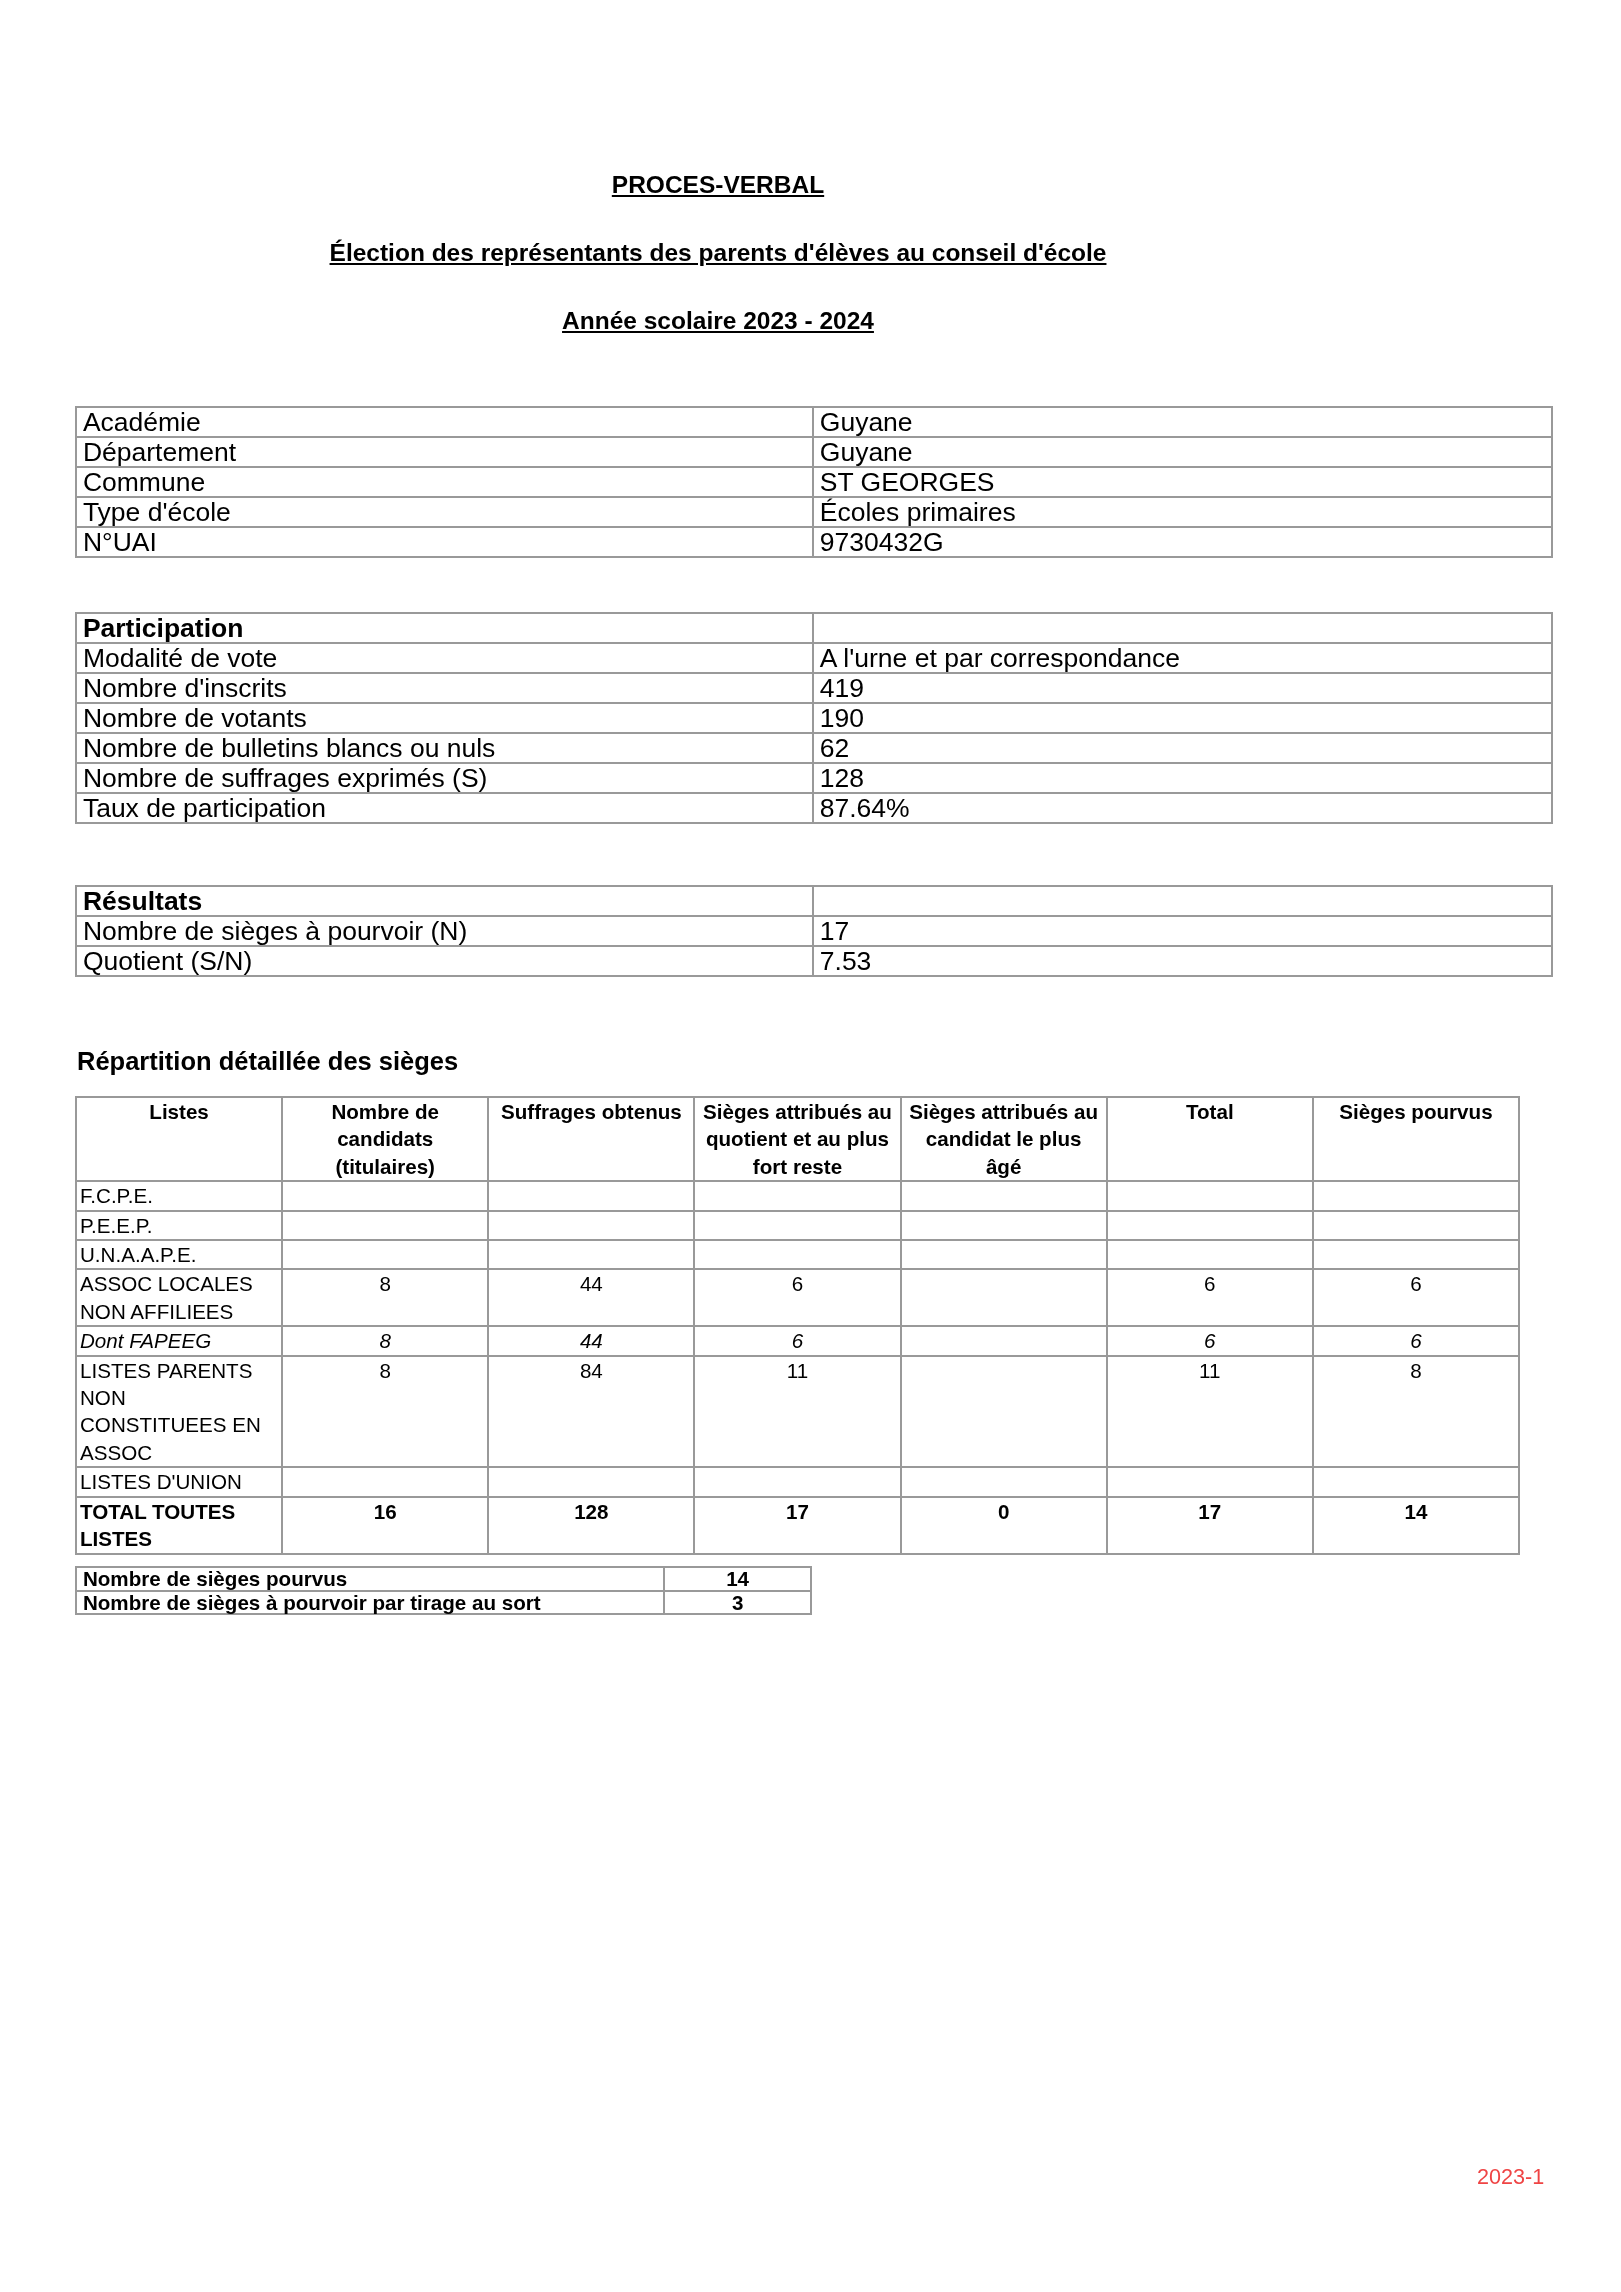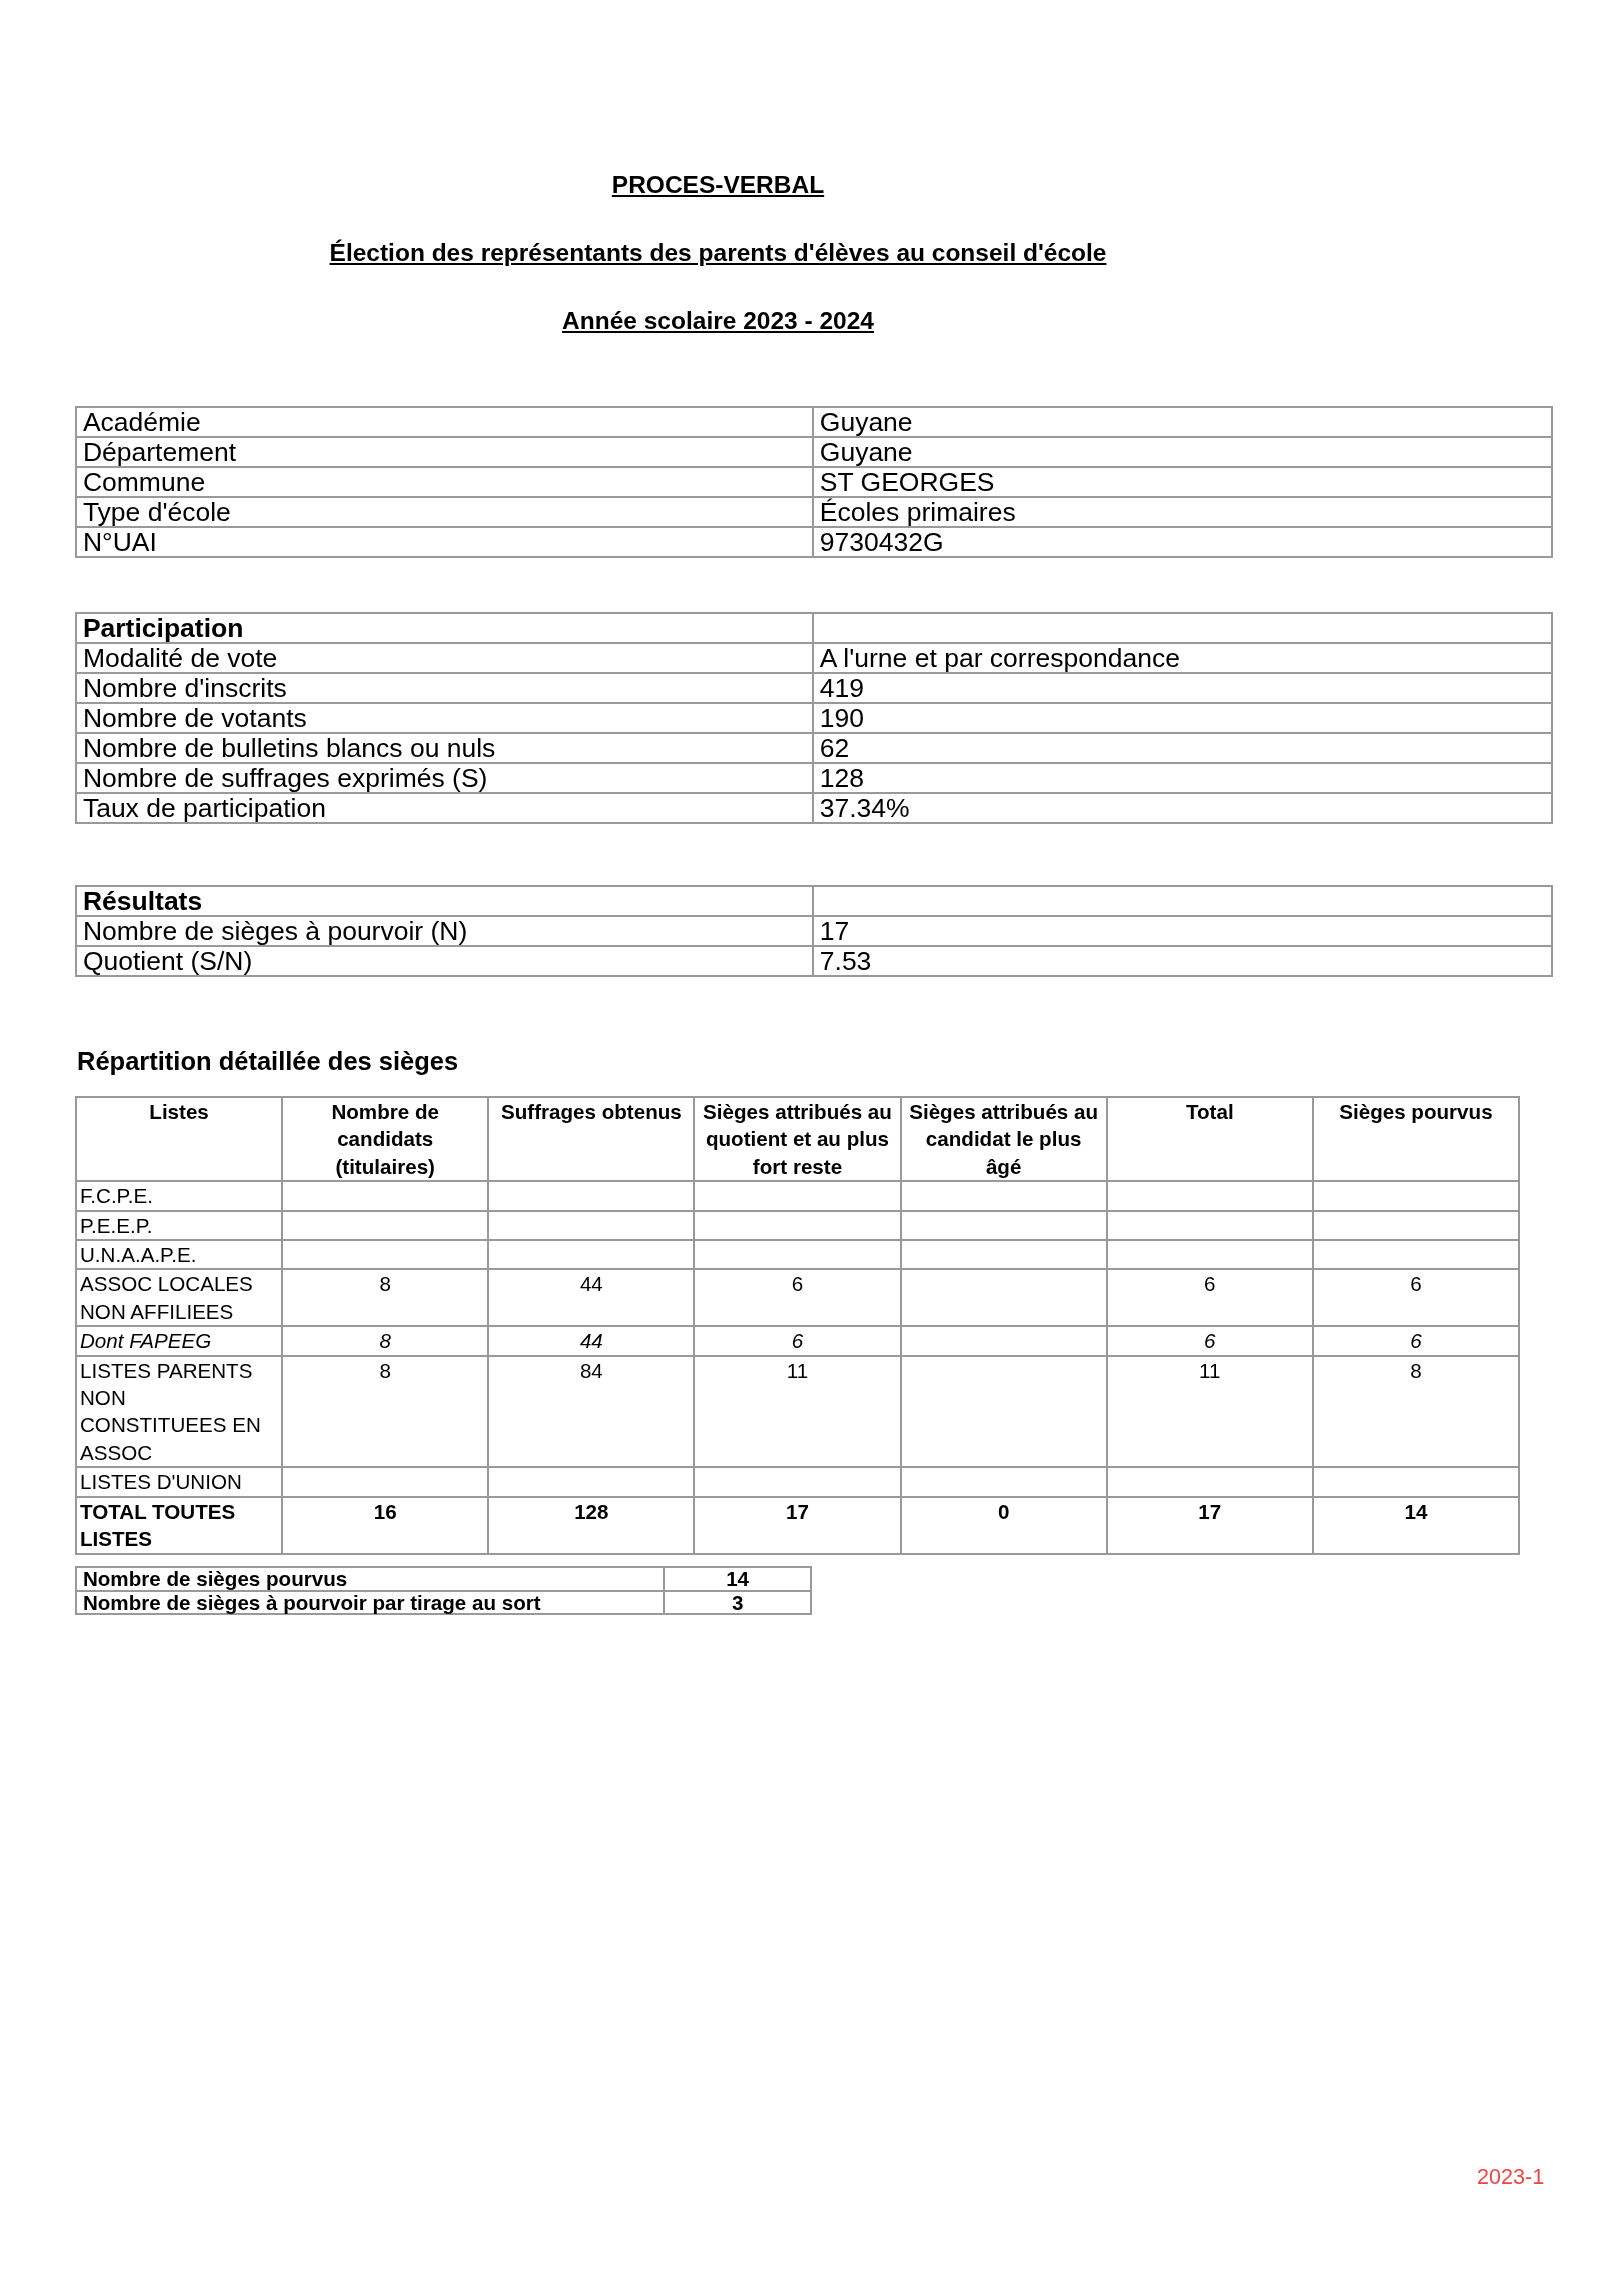--- a/index.html
+++ b/index.html
@@ -82,21 +82,21 @@
   <tr>
         <td class="lbl">Nombre de bulletins blancs ou nuls</td>
         <td>62</td>
       </tr>
   <tr>
         <td class="lbl">Nombre de suffrages exprimés (S)</td>
         <td>128</td>
       </tr>
   <tr>
         <td class="lbl">Taux de participation</td>
-        <td>37.34%</td>
+        <td>87.64%</td>
       </tr>
 </tbody>
   </table>
 
 <table class="kv" style="top:885px">
   <tbody>
       <tr>
         <td class="lbl hdr">Résultats</td>
         <td></td>
       </tr>

